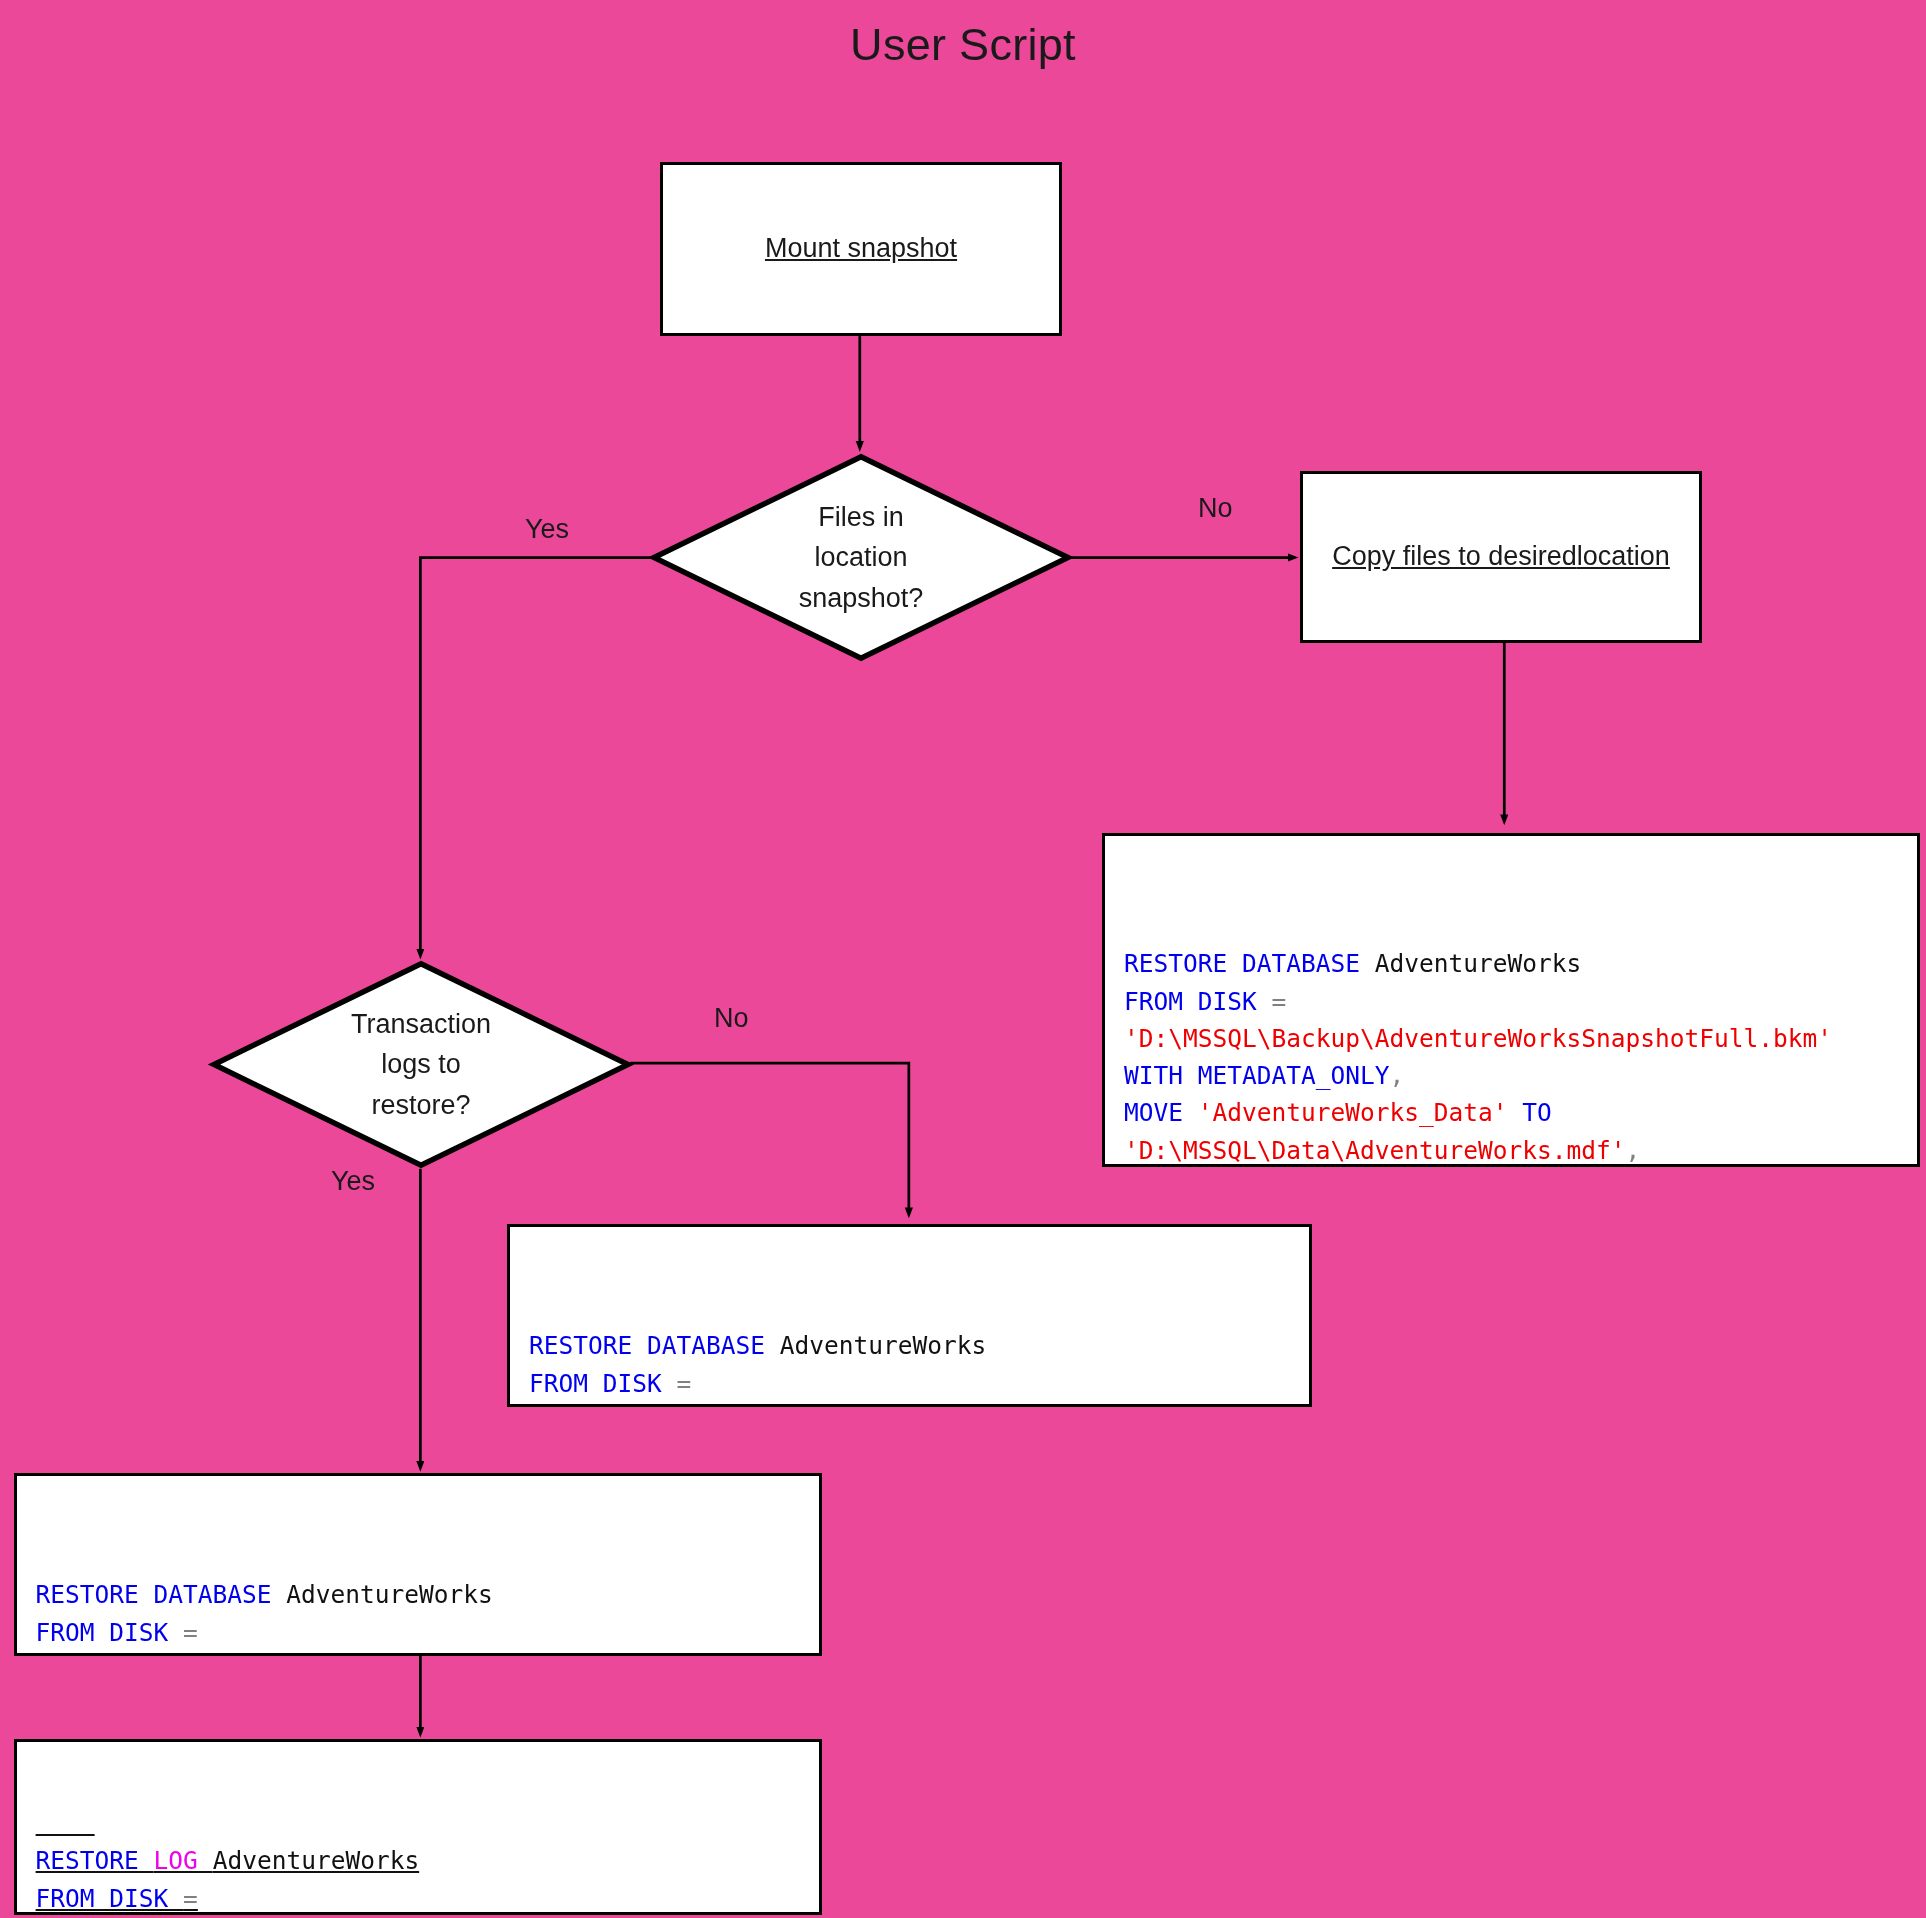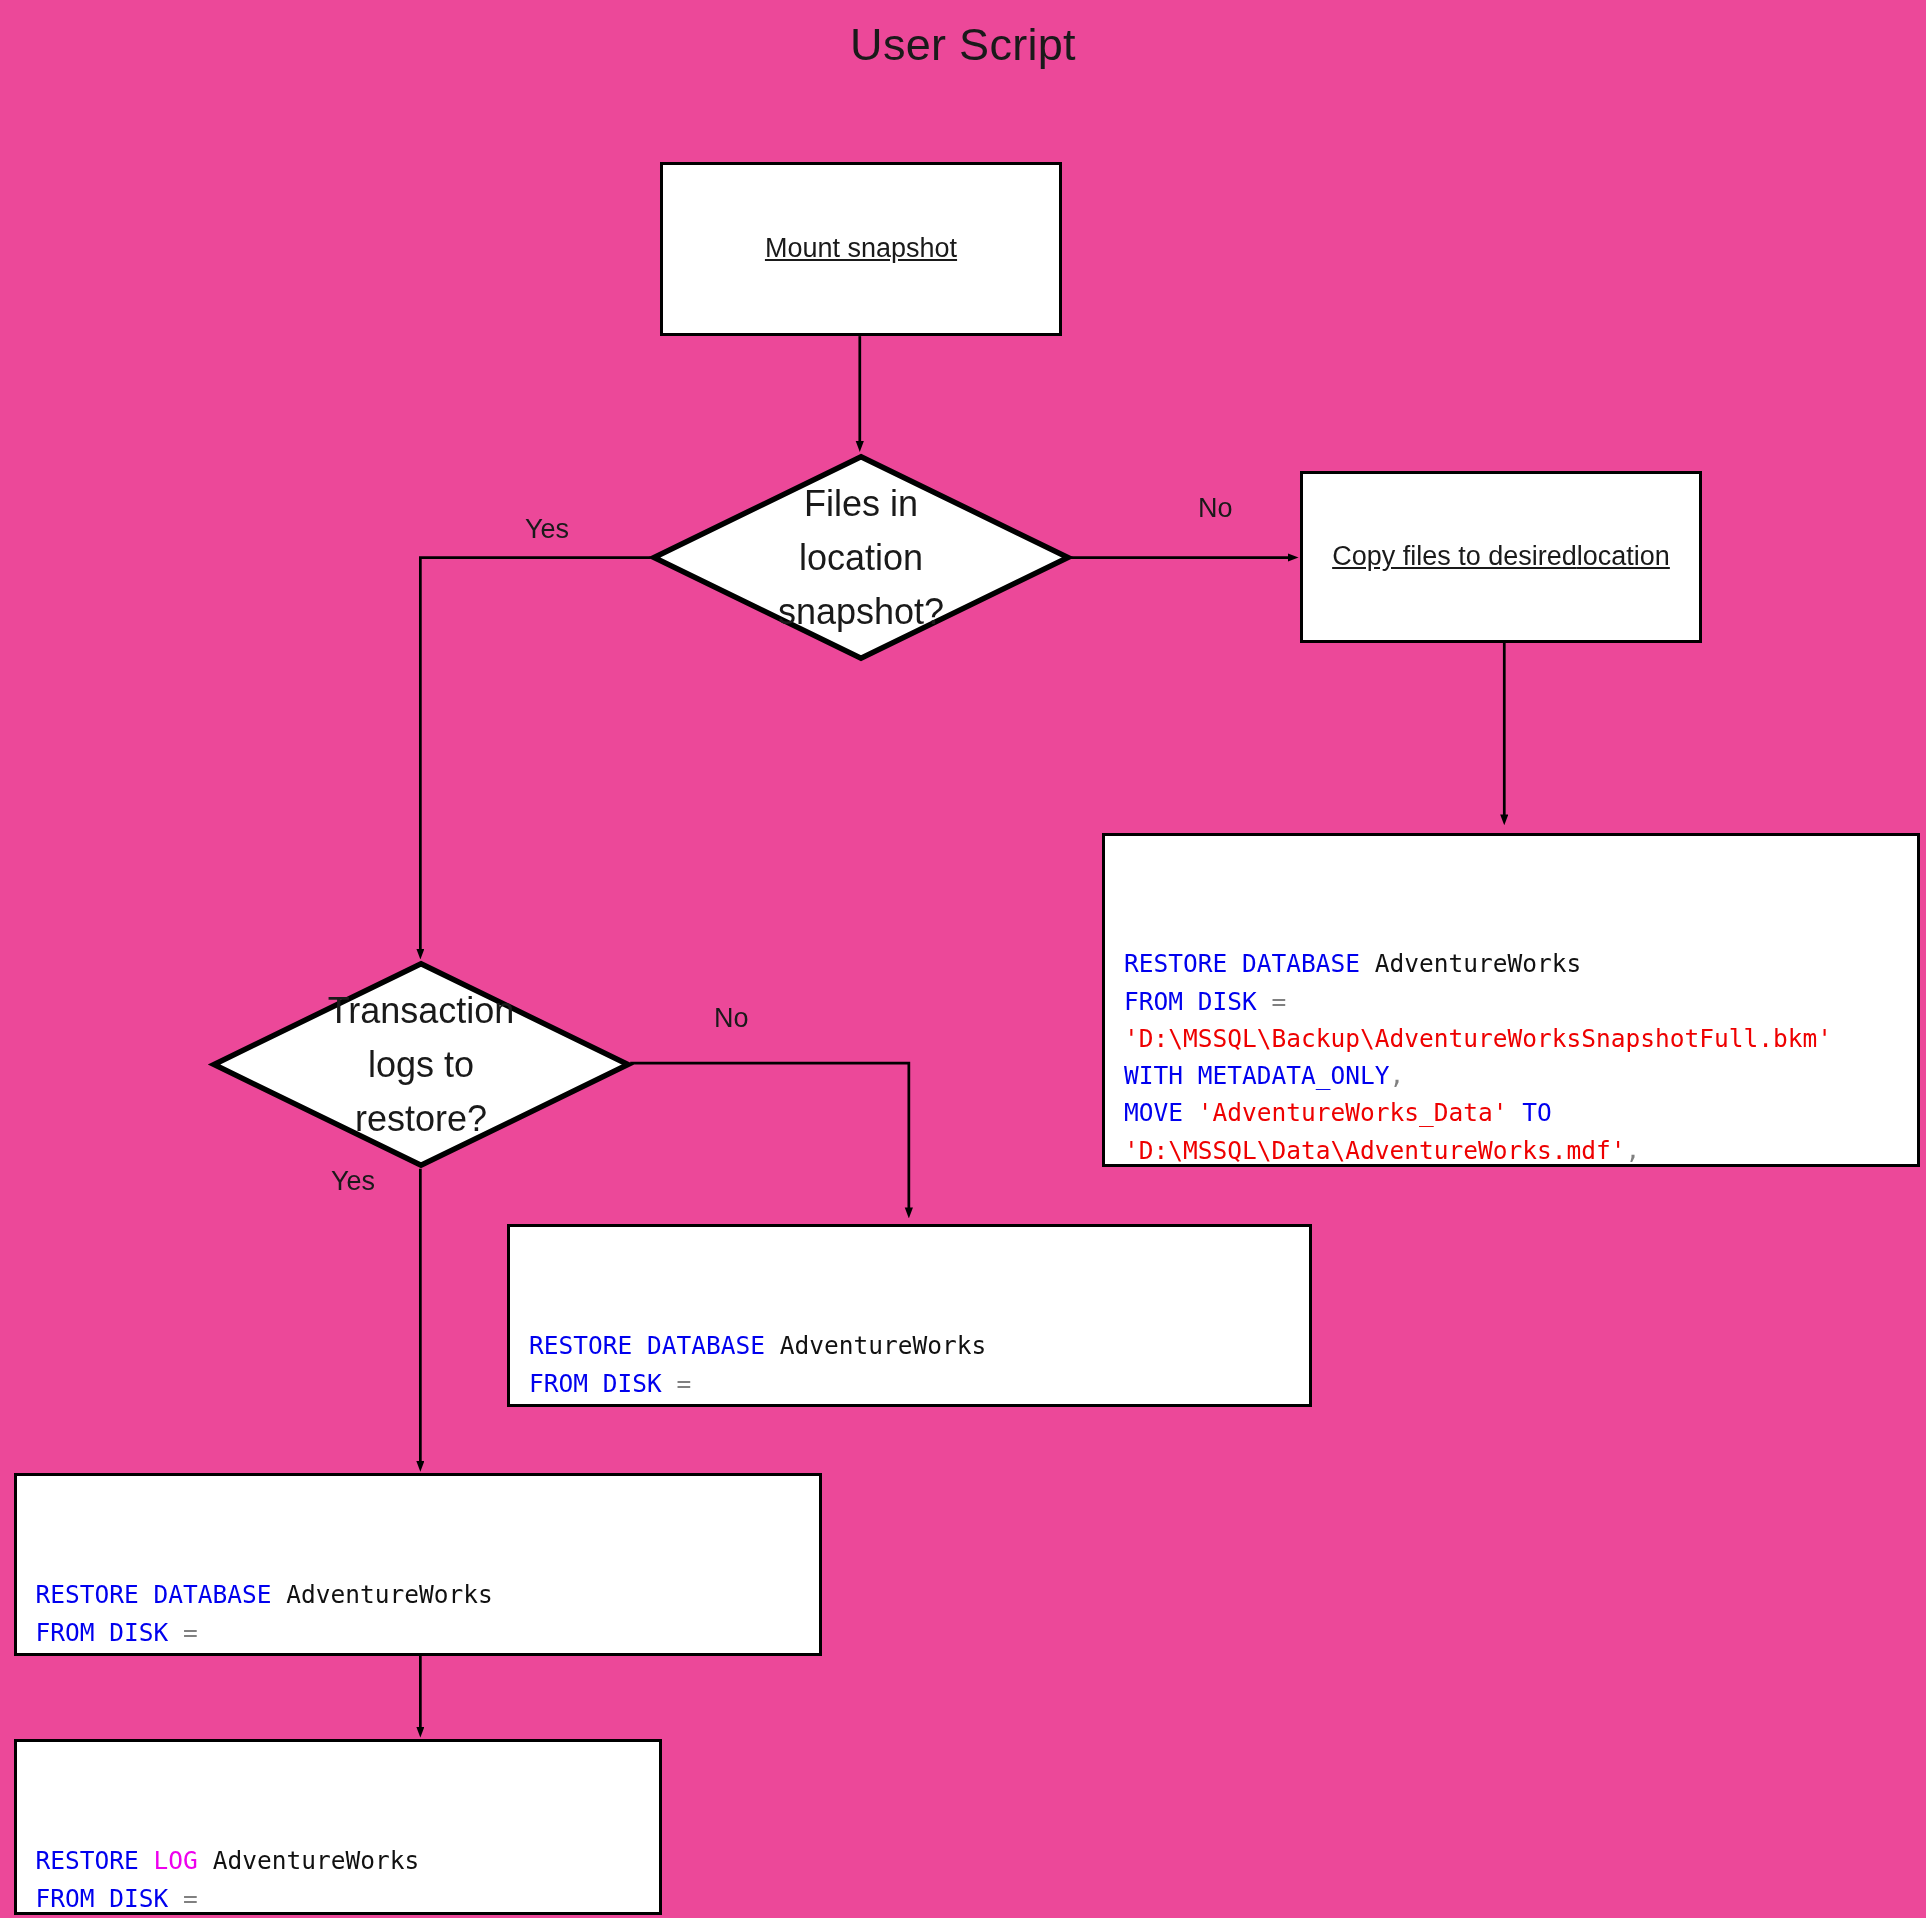--- a/index.html
+++ b/index.html
@@ -55,21 +55,21 @@
   .diamond-label {
     position: absolute;
     left: 0;
     top: 0;
     width: 100%;
     height: 100%;
     display: flex;
     align-items: center;
     justify-content: center;
     text-align: center;
-    font-size: 36px;
+    font-size: 27px;
     color: #1a1a1a;
     line-height: 1.5;
     pointer-events: none;
   }
   
   .codebox {
     position: absolute;
     background: #ffffff;
     border: 3.4px solid #000000;
     box-sizing: border-box;
@@ -189,21 +189,21 @@
 </span>
   </div>
 
   <div class="codebox" style="left:13.6px; top:1473px; width:808px; height:183px; padding:26px 0 0 19px;">
     <span class="inner"><span class="kw">RESTORE DATABASE </span><span class="idn">AdventureWorks</span>
 <span class="kw">FROM DISK </span><span class="pun">=</span>
 <span class="str">'D:\MSSQL\Backup\AdventureWorksSnapshotFull.bkm'</span>
 </span>
   </div>
 
-  <div class="codebox" style="left:13.6px; top:1739px; width:648px; height:176px; padding:26px 0 12px 19px;">
+  <div class="codebox" style="left:13.6px; top:1739px; width:808px; height:176px; padding:26px 0 12px 19px;text-decoration:underline;">
     <span class="inner"><span class="kw">RESTORE </span><span class="kwlog">LOG </span><span class="idn">AdventureWorks</span>
 <span class="kw">FROM DISK </span><span class="pun">=</span>
 
 </span>
   </div>
 
 </div>
 
 
 </body></html>

